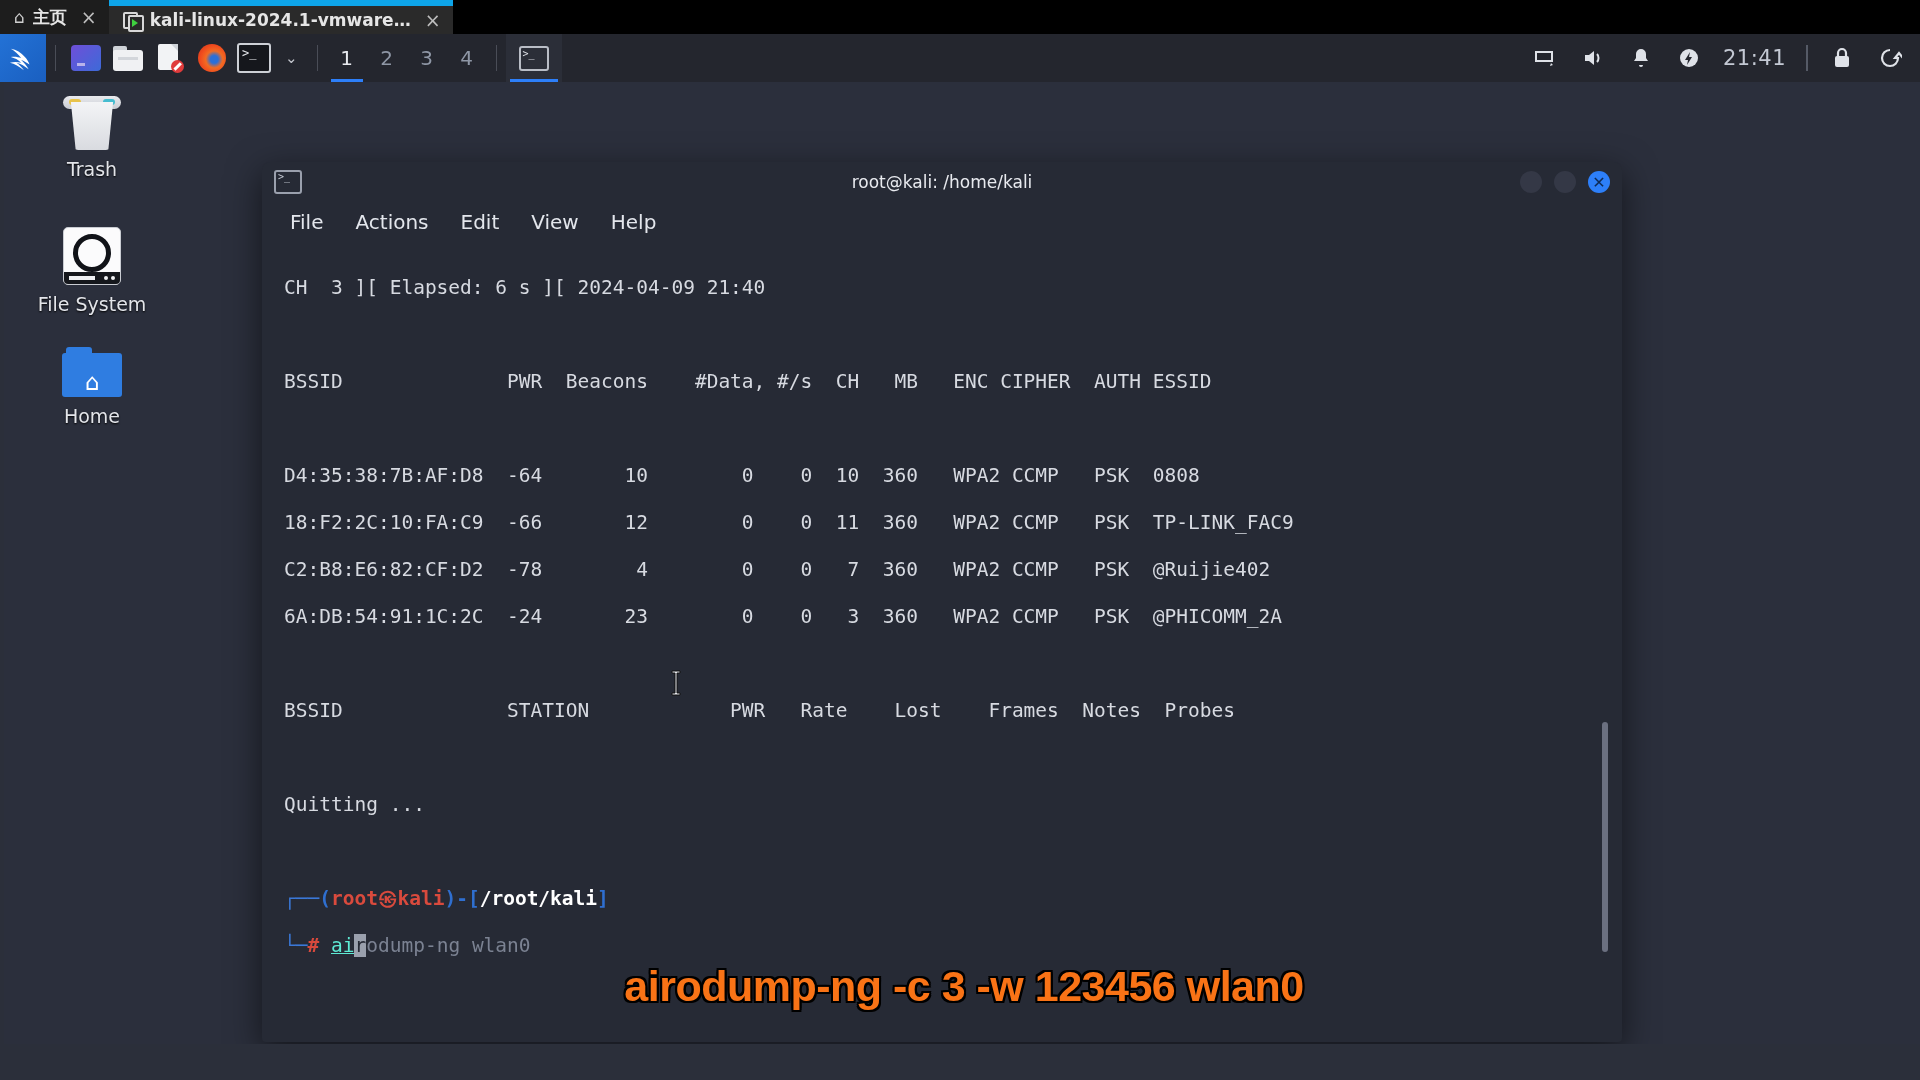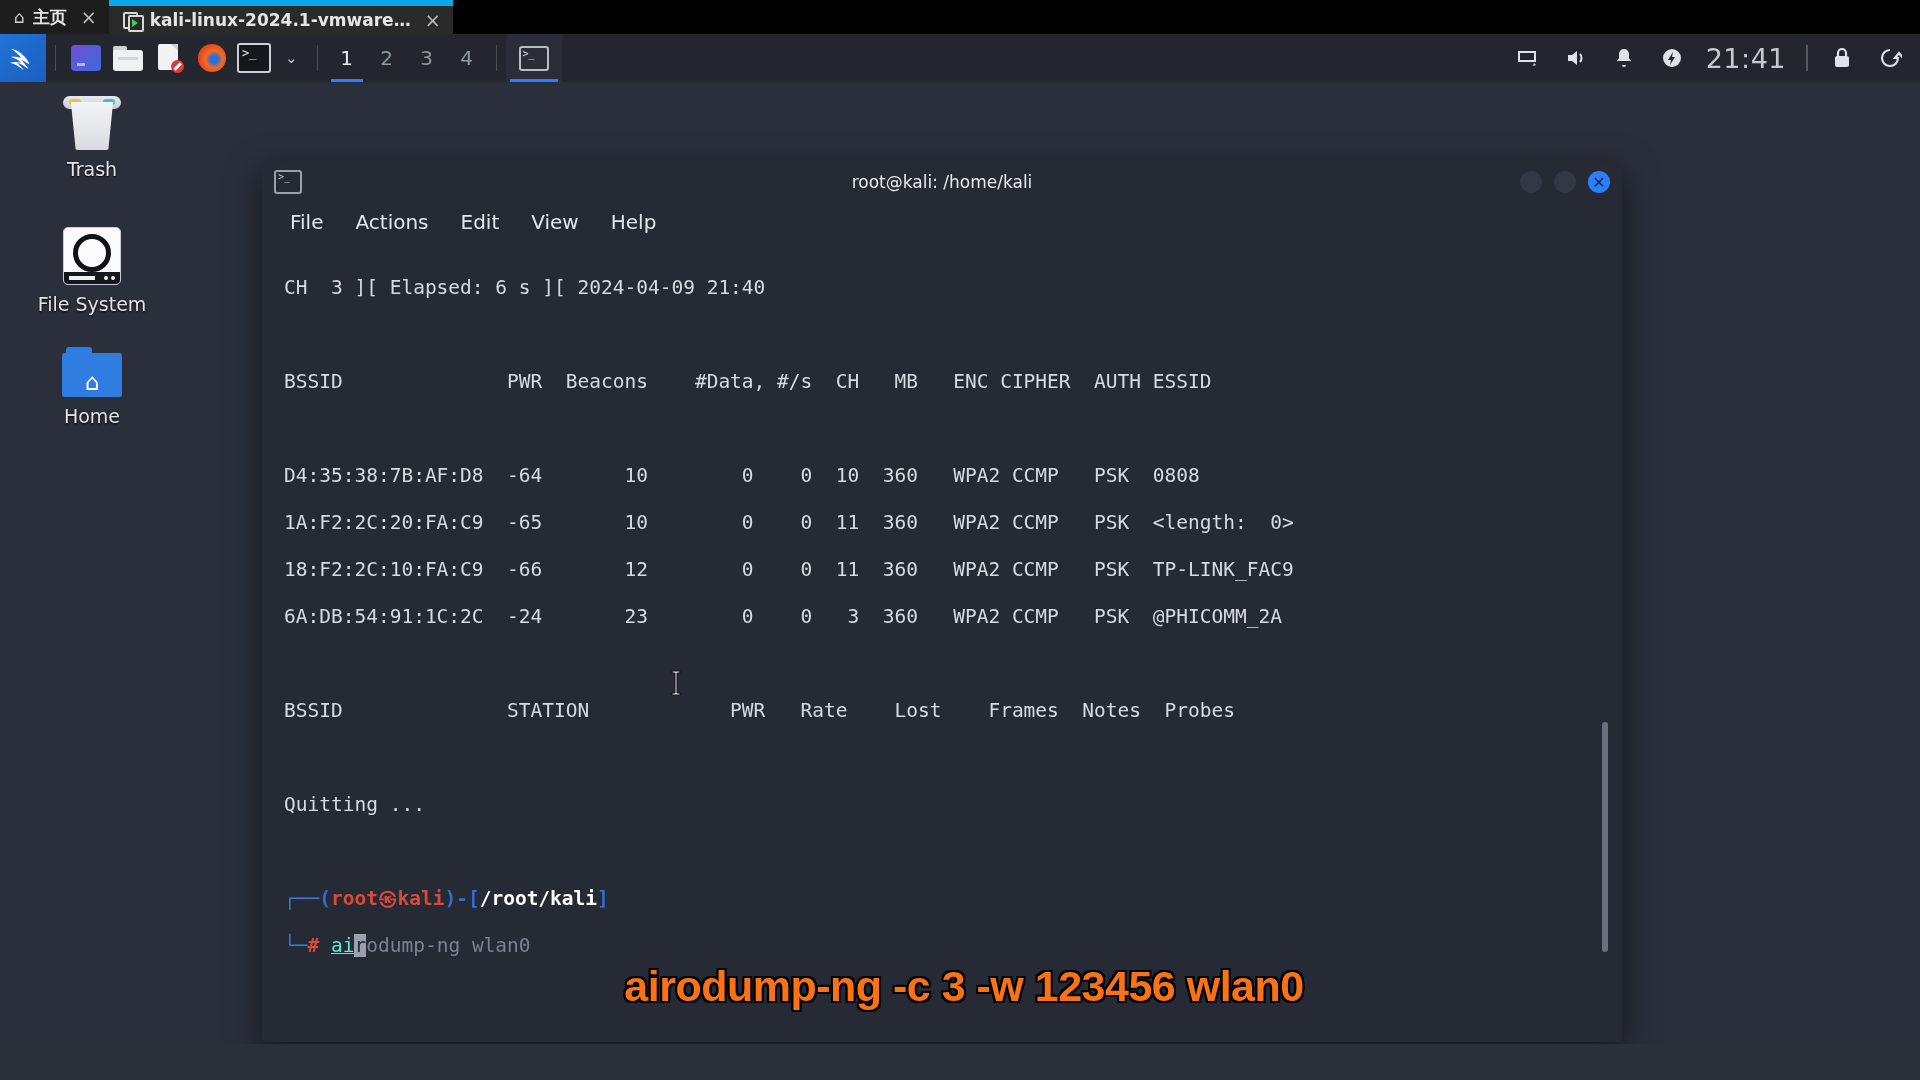--- a/index.html
+++ b/index.html
@@ -67,21 +67,21 @@
   .ws.active { color: #e8eaef; }
   .ws.active:after { content:""; position:absolute; left:4px; right:4px; bottom:0; height:3px; background:#2d7ff9; }
   .taskitem { width: 56px; height: 48px; display:flex; align-items:center; justify-content:center;
     background:#2b2e38; position: relative; cursor: pointer; }
   .taskitem:after { content:""; position:absolute; left:4px; right:4px; bottom:0; height:3px; background:#2d7ff9; }
   .tsk-term { width: 26px; height: 21px; border: 2px solid #b9bdc6; border-radius: 3px; background: #2b2e38; position: relative; }
   .tsk-term:before { content: ">_"; position:absolute; left:2px; top:0px; color:#dfe2e8; font-size:10px; font-family:"DejaVu Sans Mono", monospace;}
   .panel-right { margin-left: auto; display: flex; align-items: center; height: 48px; padding-right: 6px; }
   .tray { width: 48px; height: 48px; display:flex; align-items:center; justify-content:center; cursor:pointer; }
   .tray svg { width: 24px; height: 24px; fill: #dfe2e8; }
-  .clock { color: #c4c9d4; font-size: 27px; padding: 0 10px; letter-spacing: .5px; }
+  .clock { color: #c4c9d4; font-size: 21px; padding: 0 10px; letter-spacing: .5px; }
   .tsep { width: 2px; height: 26px; background: #555a66; margin: 0 10px; }
 
   
   .desktop { position: absolute; left:4px; top:82px; width:1920px; height:962px;
     background: #2b2f3c; overflow: hidden; }
   .kali-wm { position: absolute; left: 560px; top: 330px; width: 760px; height: 560px;
     opacity: .30; }
   .kali-wm svg { width: 100%; height: 100%; }
 
   .dicon { position: absolute; width: 140px; text-align: center; cursor: pointer; }
@@ -315,22 +315,22 @@
         <span class="mi">View</span>
         <span class="mi">Help</span>
       </div>
 
       <div class="term">
 <div>CH  3 ][ Elapsed: 6 s ][ 2024-04-09 21:40</div>
 <div>&nbsp;</div>
 <div>BSSID              PWR  Beacons    #Data, #/s  CH   MB   ENC CIPHER  AUTH ESSID</div>
 <div>&nbsp;</div>
 <div>D4:35:38:7B:AF:D8  -64       10        0    0  10  360   WPA2 CCMP   PSK  0808</div>
-<div>1A:F2:2C:20:FA:C9  -65       10        0    0  11  360   WPA2 CCMP   PSK  &lt;length:  0&gt;</div>
 <div>18:F2:2C:10:FA:C9  -66       12        0    0  11  360   WPA2 CCMP   PSK  TP-LINK_FAC9</div>
+<div>C2:B8:E6:82:CF:D2  -78        4        0    0   7  360   WPA2 CCMP   PSK  @Ruijie402</div>
 <div>6A:DB:54:91:1C:2C  -24       23        0    0   3  360   WPA2 CCMP   PSK  @PHICOMM_2A</div>
 <div>&nbsp;</div>
 <div>BSSID              STATION            PWR   Rate    Lost    Frames  Notes  Probes</div>
 <div>&nbsp;</div>
 <div>Quitting ...</div>
 <div>&nbsp;</div>
 <div class="cmdline"><span class="br">┌──</span><span class="pr">(</span><span class="rt">root</span><span class="rt">㉿</span><span class="rt">kali</span><span class="pr">)</span><span class="pr">-</span><span class="pr">[</span><span class="wh">/root/kali</span><span class="pr">]</span></div>
 <div class="cmdline"><span class="br">└─</span><span class="hash">#</span><span> </span><span class="typed">ai</span><span class="curs">r</span><span class="sugg">odump-ng wlan0</span></div>
       </div>
 

